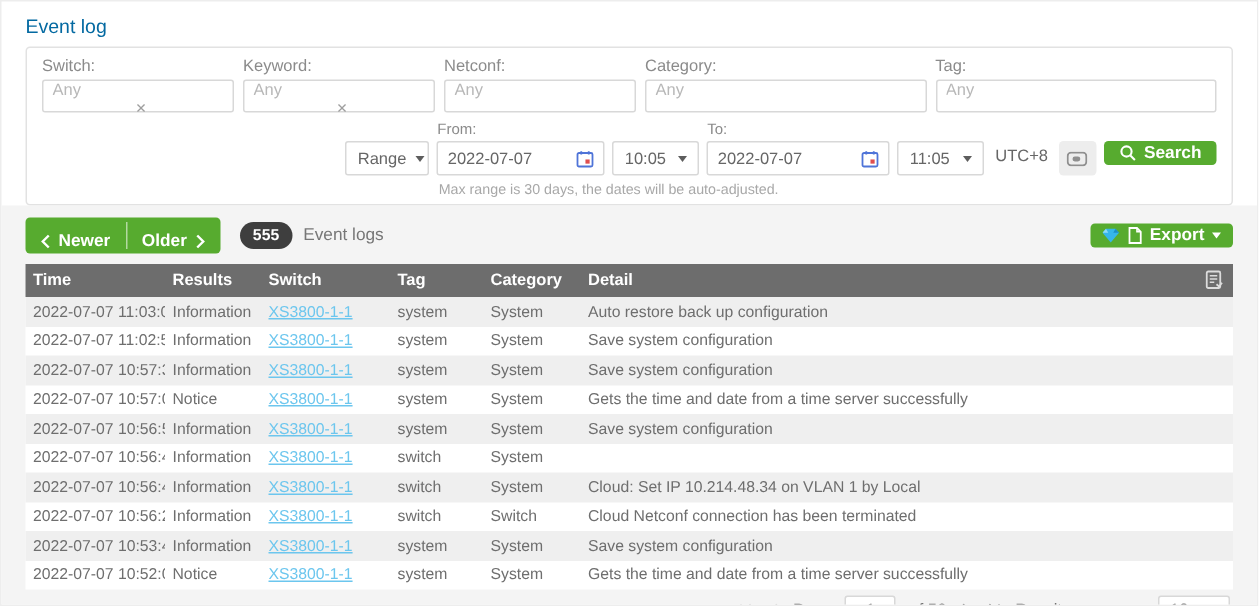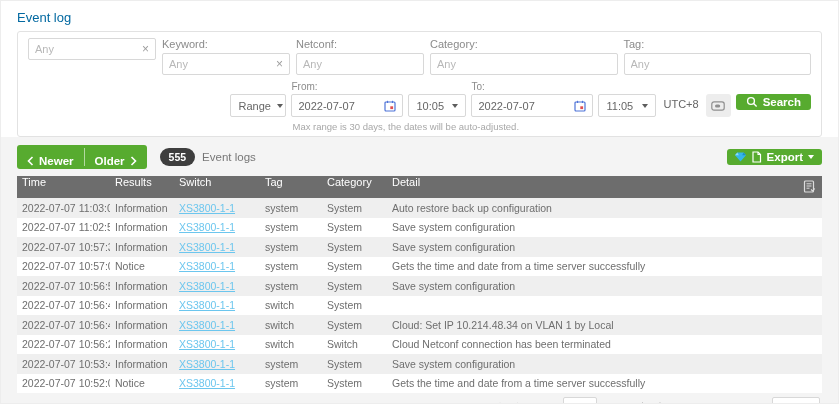--- a/index.html
+++ b/index.html
@@ -12,21 +12,21 @@
 
   
   .filter-panel { margin:0 16px; background:#fff; border:1px solid #e2e2e2; border-radius:3px;
                   padding:6px 10px 6px; }
   .filter-row1 { display:flex; gap:6px; }
   .ffield { display:flex; flex-direction:column; }
   .ffield.fixed { width:128px; }
   .ffield.grow { flex:1; }
   .flabel { font-size:11px; color:#8b8b8b; margin-bottom:3px; }
   .finput { position:relative; height:22px; border:1px solid #d8d8d8; border-radius:2px;
-            display:flex; align-items:center; padding:0 6px; background:#fff; }
+            display:flex; align-items:center; padding:0 6px; background:#fff;flex-direction:column; }
   .finput input { border:none; outline:none; width:100%; font-size:11px; color:#777;
                   font-family:inherit; background:transparent; }
   .finput input::placeholder { color:#b8b8b8; }
   .clear-x { color:#9e9e9e; font-size:12px; line-height:1; cursor:pointer; padding-left:4px; }
 
   .filter-row2 { display:flex; align-items:flex-start; justify-content:flex-end; gap:5px;
                  margin-top:6px; padding-bottom:13px; }
   .mt { margin-top:13px; }
   .select-box { height:23px; border:1px solid #d8d8d8; border-radius:2px; background:#fff;
                 display:flex; align-items:center; justify-content:space-between; gap:6px;
@@ -57,21 +57,21 @@
   .pager-seg .seg { display:flex; align-items:center; gap:5px; padding:16px 10px; color:#fff;
                     font-size:11.5px; font-weight:bold; cursor:pointer; }
   .pager-seg .divider { width:1px; background:rgba(255,255,255,.55); margin:3px 0; }
   .count-badge { background:#3e3e3e; color:#fff; border-radius:10px; padding:3px 9px;
                  font-size:10.5px; font-weight:bold; margin-left:13px; }
   .count-label { margin-left:7px; color:#777; font-size:11.5px; }
   .export-btn { margin-left:auto; padding:0 8px; }
 
   
   .table { background:#fff; }
-  .thead { display:flex; align-items:flex-start; background:#6d6d6d; color:#fff; font-weight:normal;
+  .thead { display:flex; align-items:center; background:#6d6d6d; color:#fff; font-weight:bold;
            font-size:11px; height:22px; position:relative; }
   .cell { padding:0 4px 0 5px; white-space:nowrap; overflow:hidden; }
   .c-time { width:93px; } .c-pri { width:64px; } .c-switch { width:86px; }
   .c-tag { width:62px; } .c-cat { width:65px; } .c-detail { flex:1; }
   .col-picker { position:absolute; right:6px; top:4px; cursor:pointer; display:flex; }
   .trow { display:flex; align-items:center; height:19.5px; font-size:10.5px; color:#6e6e6e; }
   .trow:nth-child(even) { background:#efefef; }
   .link { color:#6cc6ee; text-decoration:underline; cursor:pointer; }
 
   
@@ -87,20 +87,21 @@
 </head>
 <body>
 
 <div class="screen">
 
   <div class="page-title">Event log</div>
 
   <div class="filter-panel">
     <div class="filter-row1">
       <div class="ffield fixed">
+        <div class="flabel">Switch:</div>
         <div class="finput">
           <input placeholder="Any" style="">
           <span class="clear-x">×</span>
         </div>
       </div>
       <div class="ffield fixed">
         <div class="flabel">Keyword:</div>
         <div class="finput">
           <input placeholder="Any" style="">
           <span class="clear-x">×</span>

